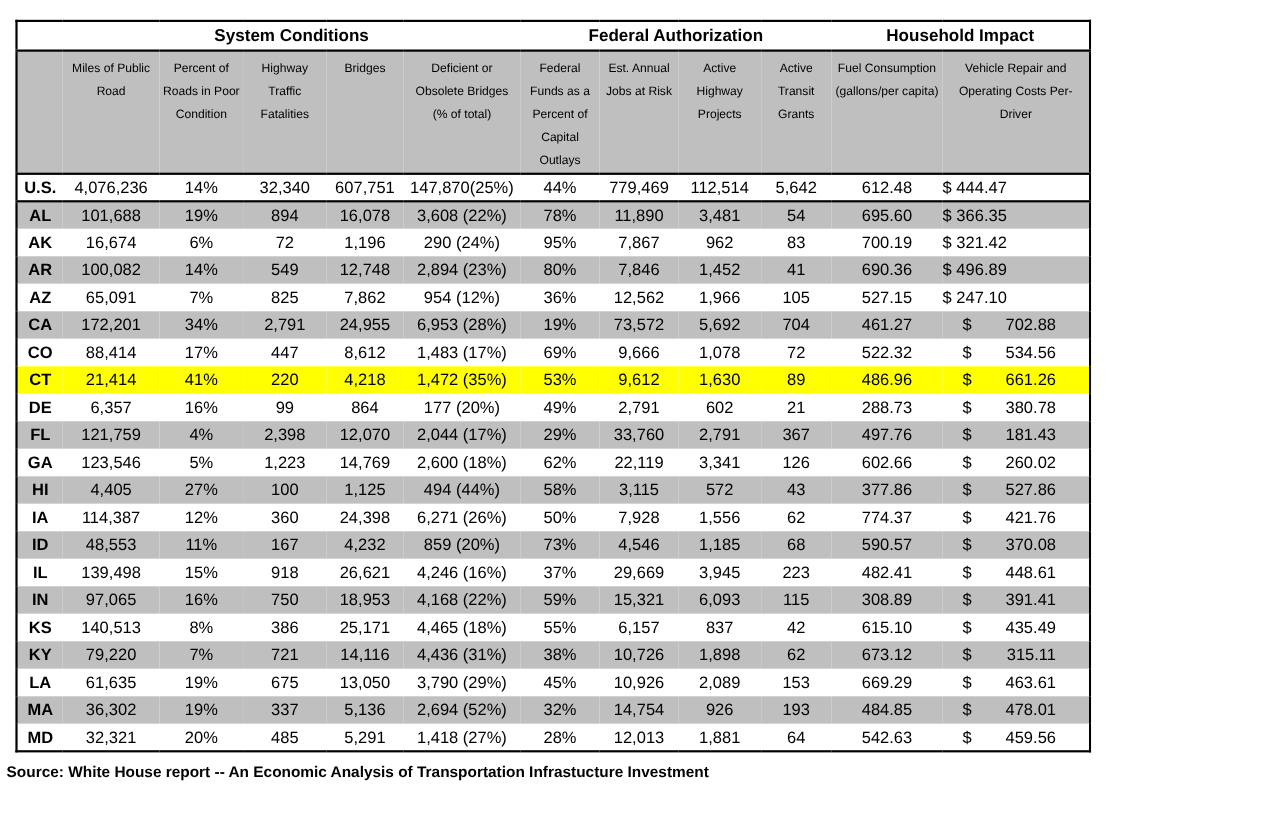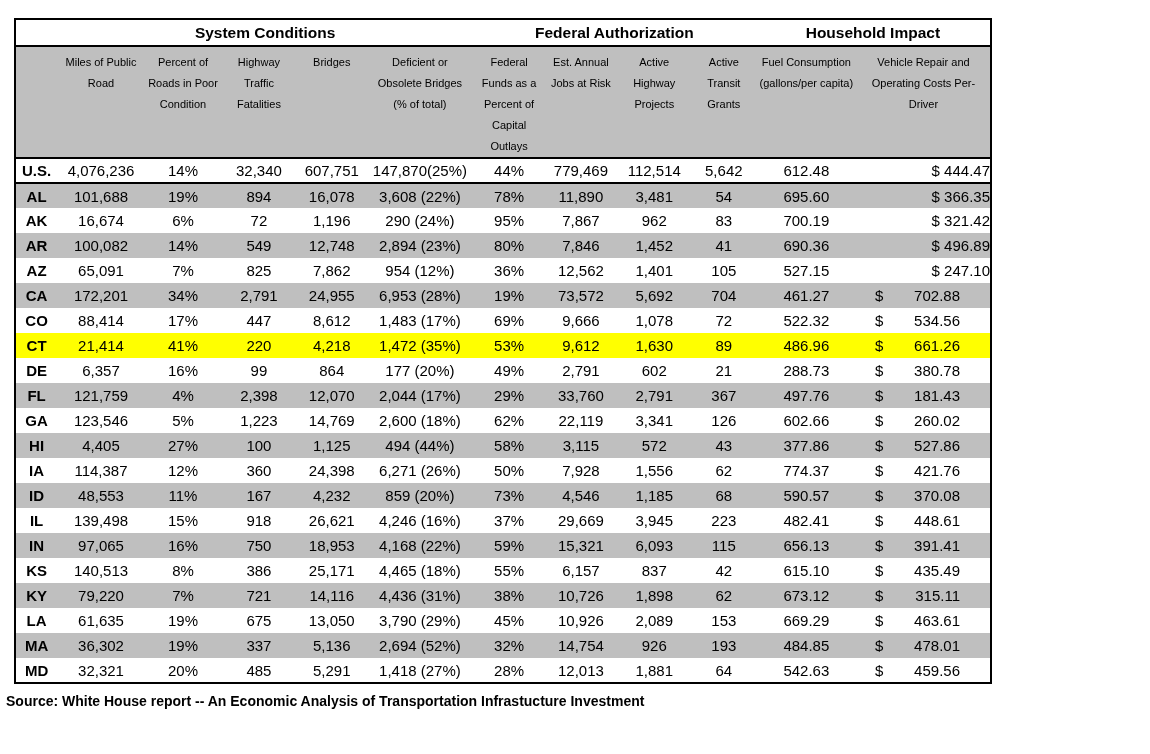--- a/index.html
+++ b/index.html
@@ -45,21 +45,21 @@
   }
   tr.data-row th, tr.data-row td {
     height:25px; font-size:15px; text-align:center; vertical-align:middle;
     white-space:nowrap; background:#ffffff;
   }
   tr.data-row th.state-cell { font-weight:bold; }
   tr.shade-gray th, tr.shade-gray td { background:var(--stripe); }
   tr.shade-yellow th, tr.shade-yellow td { background:var(--highlight); }
   tr.divider th, tr.divider td { border-bottom:2px solid var(--ink);text-align:center; }
 
-  td.repair-cell.compact { text-align:right; }
+  td.repair-cell.compact { text-align:left; }
   td.repair-cell.accounting { text-align:right; padding-right:30px; }
   td.repair-cell.accounting .sign { float:left; margin-left:18px; }
 
   .source-note {
     margin:9px 4px 0 6px;
     font-size:14px; font-weight:bold; color:var(--ink);
   }
 </style>
 </head>
 <body>
@@ -161,21 +161,21 @@
         </tr>
         <tr class="data-row shade-white">
           <th class="state-cell">AZ</th>
           <td class="value-cell">65,091</td>
           <td class="value-cell">7%</td>
           <td class="value-cell">825</td>
           <td class="value-cell">7,862</td>
           <td class="value-cell">954 (12%)</td>
           <td class="value-cell">36%</td>
           <td class="value-cell">12,562</td>
-          <td class="value-cell">1,401</td>
+          <td class="value-cell">1,966</td>
           <td class="value-cell">105</td>
           <td class="value-cell">527.15</td>
           <td class="repair-cell compact">$ 247.10</td>
         </tr>
         <tr class="data-row shade-gray">
           <th class="state-cell">CA</th>
           <td class="value-cell">172,201</td>
           <td class="value-cell">34%</td>
           <td class="value-cell">2,791</td>
           <td class="value-cell">24,955</td>
@@ -317,21 +317,21 @@
           <th class="state-cell">IN</th>
           <td class="value-cell">97,065</td>
           <td class="value-cell">16%</td>
           <td class="value-cell">750</td>
           <td class="value-cell">18,953</td>
           <td class="value-cell">4,168 (22%)</td>
           <td class="value-cell">59%</td>
           <td class="value-cell">15,321</td>
           <td class="value-cell">6,093</td>
           <td class="value-cell">115</td>
-          <td class="value-cell">656.13</td>
+          <td class="value-cell">308.89</td>
           <td class="repair-cell accounting"><span class="sign">$</span><span class="amount">391.41</span></td>
         </tr>
         <tr class="data-row shade-white">
           <th class="state-cell">KS</th>
           <td class="value-cell">140,513</td>
           <td class="value-cell">8%</td>
           <td class="value-cell">386</td>
           <td class="value-cell">25,171</td>
           <td class="value-cell">4,465 (18%)</td>
           <td class="value-cell">55%</td>

